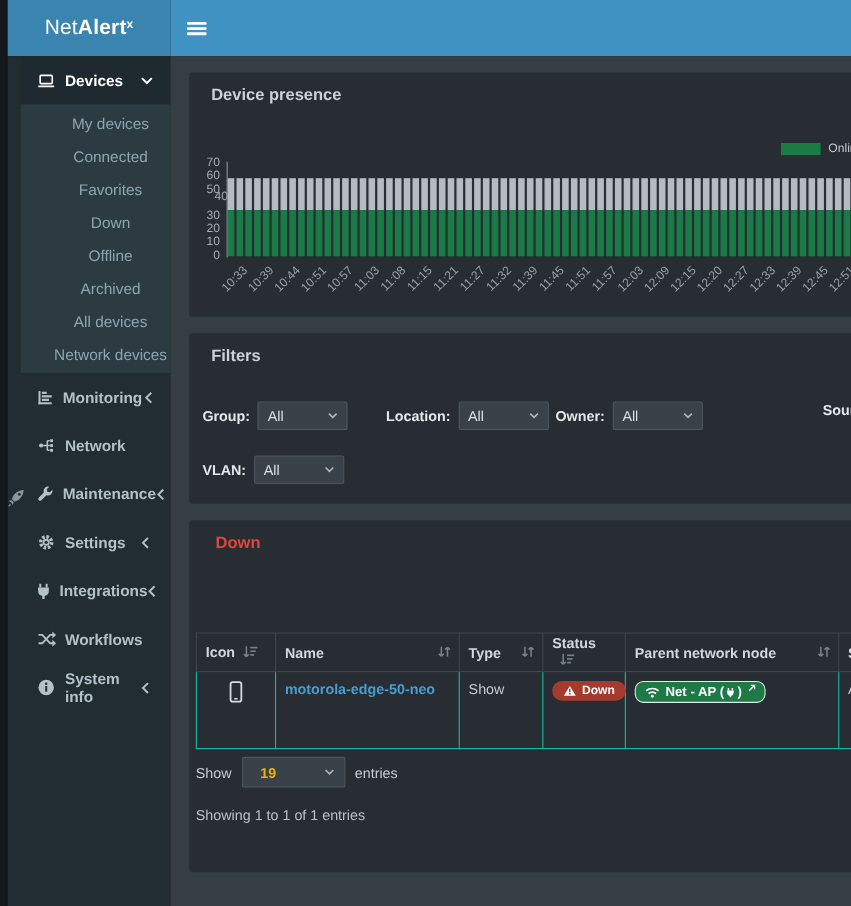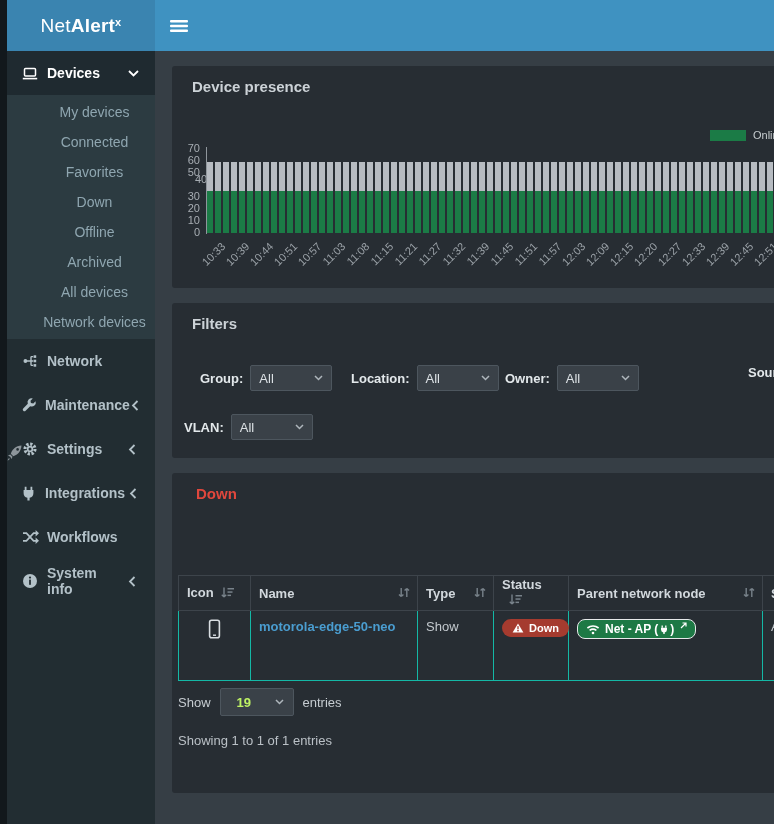--- a/index.html
+++ b/index.html
@@ -12,21 +12,21 @@
 
   
   .logo { position:absolute; left:7px; top:0; width:148px; height:51px; background:#3a84b0;
           color:#fff; display:flex; align-items:center; justify-content:center; font-size:19px; letter-spacing:.2px; }
   .logo b { font-weight:700; }
   .logo sup { font-size:11px; font-weight:700; margin-top:-8px; }
   .navbar { position:absolute; left:155px; top:0; width:619px; height:51px; background:#3f92c1;
             display:flex; align-items:center; padding-left:14px; }
 
   
-  .sidebar { position:absolute; left:7px; top:51px; width:148px; height:773px; background:#222d32; }
+  .sidebar { position:absolute; left:7px; top:51px; width:148px; height:773px; background:#222d32;padding-left:12px; }
   .menu-devices { height:44px; background:#1f2a30; color:#fff; display:flex; align-items:center;
                   padding:0 13px 0 14px; font-size:14px; font-weight:700; cursor:pointer; }
   .menu-devices .lbl { flex:1; margin-left:8px; }
   .submenu { background:#2c3b41; padding:2px 0; }
   .submenu-item { height:30px; line-height:30px; padding-left:27px; color:#8fa6b0; font-size:14px; cursor:pointer;text-align:center; }
   .menu-item { height:44px; display:flex; align-items:center; padding:0 14px; color:#b3c1c8;
                font-size:14px; font-weight:700; cursor:pointer; }
   .menu-item .lbl { flex:1; margin-left:8px; font-weight:700; }
   .icn { display:inline-flex; width:18px; justify-content:center; align-items:center; }
   .rocket { position:absolute; left:5px; top:443px; z-index:5; color:#8d959b; }
@@ -74,23 +74,23 @@
   .badge-down { display:inline-flex; align-items:center; gap:5px; background:#a53b2f; color:#fff;
                 font-size:11px; font-weight:700; border-radius:10px; padding:3px 10px; }
   .badge-node { display:inline-flex; align-items:center; gap:5px; background:#1d7945; color:#fff;
                 border:1px solid #e6e9ea; font-size:12px; font-weight:700; border-radius:8px;
                 padding:2px 8px; cursor:pointer; }
   .badge-node .arrow { margin-left:1px; margin-top:-7px; }
 
   
   .pagin { position:absolute; left:6px; top:215px; display:flex; align-items:center; gap:9px;
            font-size:13px; color:#c6ccd1; }
-  .esel { width:74px; height:28px; background:#3a4148; border:1px solid #4d565e; border-radius:2px;
+  .esel { width:94px; height:28px; background:#3a4148; border:1px solid #4d565e; border-radius:2px;
           display:flex; align-items:center; justify-content:space-between; padding:0 9px 0 16px;
-          font-size:13px; font-weight:700; color:#bef264; cursor:pointer; }
+          font-size:13px; font-weight:700; color:#eab308; cursor:pointer; }
   .summary { position:absolute; left:6px; top:260px; font-size:13px; color:#bac0c6; }
 </style>
 </head>
 <body>
 
 <div class="viewport">
   <div class="gutter"></div>
 
   <div class="logo">
       <span>Net</span>
@@ -131,20 +131,39 @@
         <div class="submenu-item">Favorites</div>
         <div class="submenu-item">Down</div>
         <div class="submenu-item">Offline</div>
         <div class="submenu-item">Archived</div>
         <div class="submenu-item">All devices</div>
         <div class="submenu-item">Network devices</div>
       </div>
     <div id="menu-items">
         <div class="menu-item">
           <span class="icn">
+            <svg width="16" height="15" viewBox="0 0 16 15">
+              <g fill="currentColor">
+                <rect x="2" y="1.5" width="1.8" height="12"></rect>
+                <rect x="2" y="11.7" width="12" height="1.8"></rect>
+                <rect x="5" y="8.5" width="6.5" height="2"></rect>
+                <rect x="5" y="5.3" width="9" height="2"></rect>
+                <rect x="5" y="2.1" width="4.5" height="2"></rect>
+              </g>
+            </svg>
+          </span>
+          <span class="lbl">Monitoring</span>
+          <span class="icn">
+            <svg width="8" height="11" viewBox="0 0 8 11">
+              <path d="M6.5 1L2 5.5 6.5 10" fill="none" stroke="currentColor" stroke-width="1.8"></path>
+            </svg>
+          </span>
+        </div>
+        <div class="menu-item">
+          <span class="icn">
             <svg width="16" height="16" viewBox="0 0 16 16">
               <g stroke="currentColor" stroke-width="1.4" fill="currentColor">
                 <circle cx="3.4" cy="8" r="1.9" stroke="none"></circle>
                 <path d="M5 8h4M9 3.6v8.8M9 3.6h2.2M9 8h2.2M9 12.4h2.2" fill="none"></path>
                 <rect x="11.6" y="2.3" width="2.6" height="2.6" stroke="none"></rect>
                 <rect x="11.6" y="6.7" width="2.6" height="2.6" stroke="none"></rect>
                 <rect x="11.6" y="11.1" width="2.6" height="2.6" stroke="none"></rect>
               </g>
             </svg>
           </span>
@@ -565,21 +584,21 @@
           <span class="xlabel" style="left: 392px; top: 5px;">12:33</span>
           <span class="xlabel" style="left: 416px; top: 5px;">12:39</span>
           <span class="xlabel" style="left: 440px; top: 5px;">12:45</span>
           <span class="xlabel" style="left: 464px; top: 5px;">12:51</span>
         </div>
     </div>
 
     <div class="card" id="filters-card">
       <div class="card-title">Filters</div>
       <div class="frow" id="filter-row1" style="top:62px">
-          <div class="fgroup" style="left: 12px; margin-left: 16px;">
+          <div class="fgroup" style="left: 12px;">
             <span class="flabel">Group:</span>
             <div class="fselect">
                <span>All</span>
                <svg width="9" height="6" viewBox="0 0 9 6">
                 <path d="M1 1l3.5 3.5L8 1" fill="none" stroke="#aeb6bc" stroke-width="1.5"></path>
               </svg>
              </div>
           </div>
           <div class="fgroup" style="left: 179px;">
             <span class="flabel">Location:</span>

